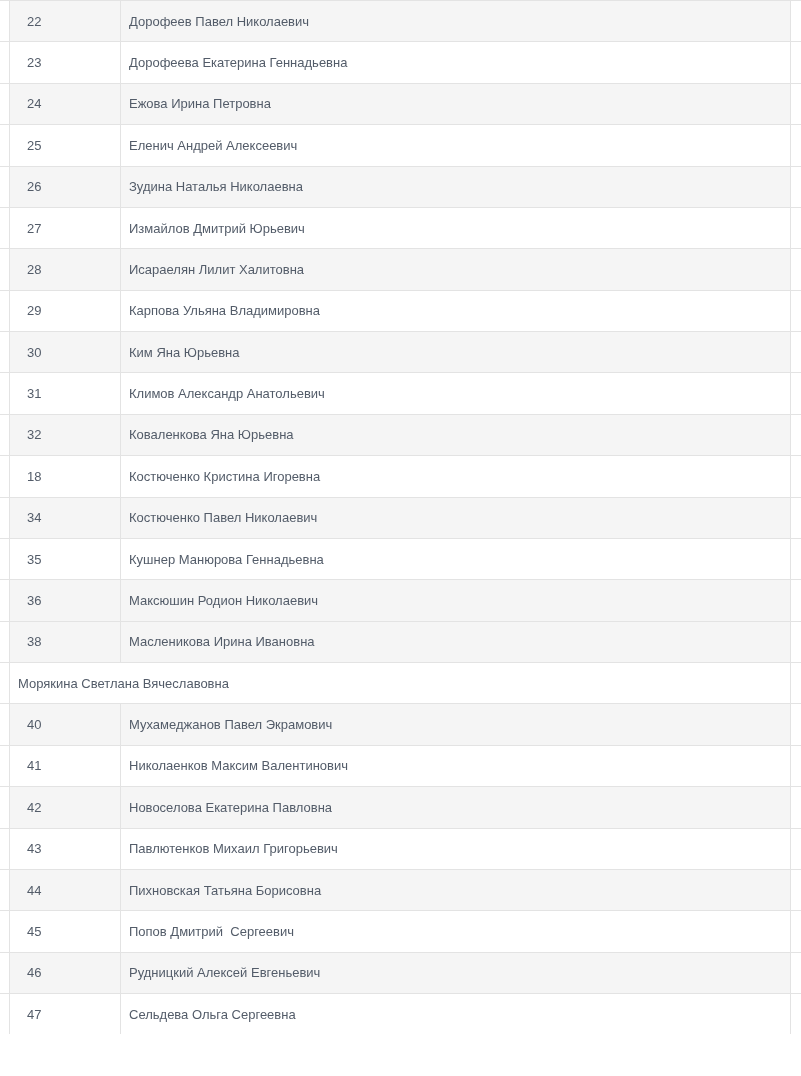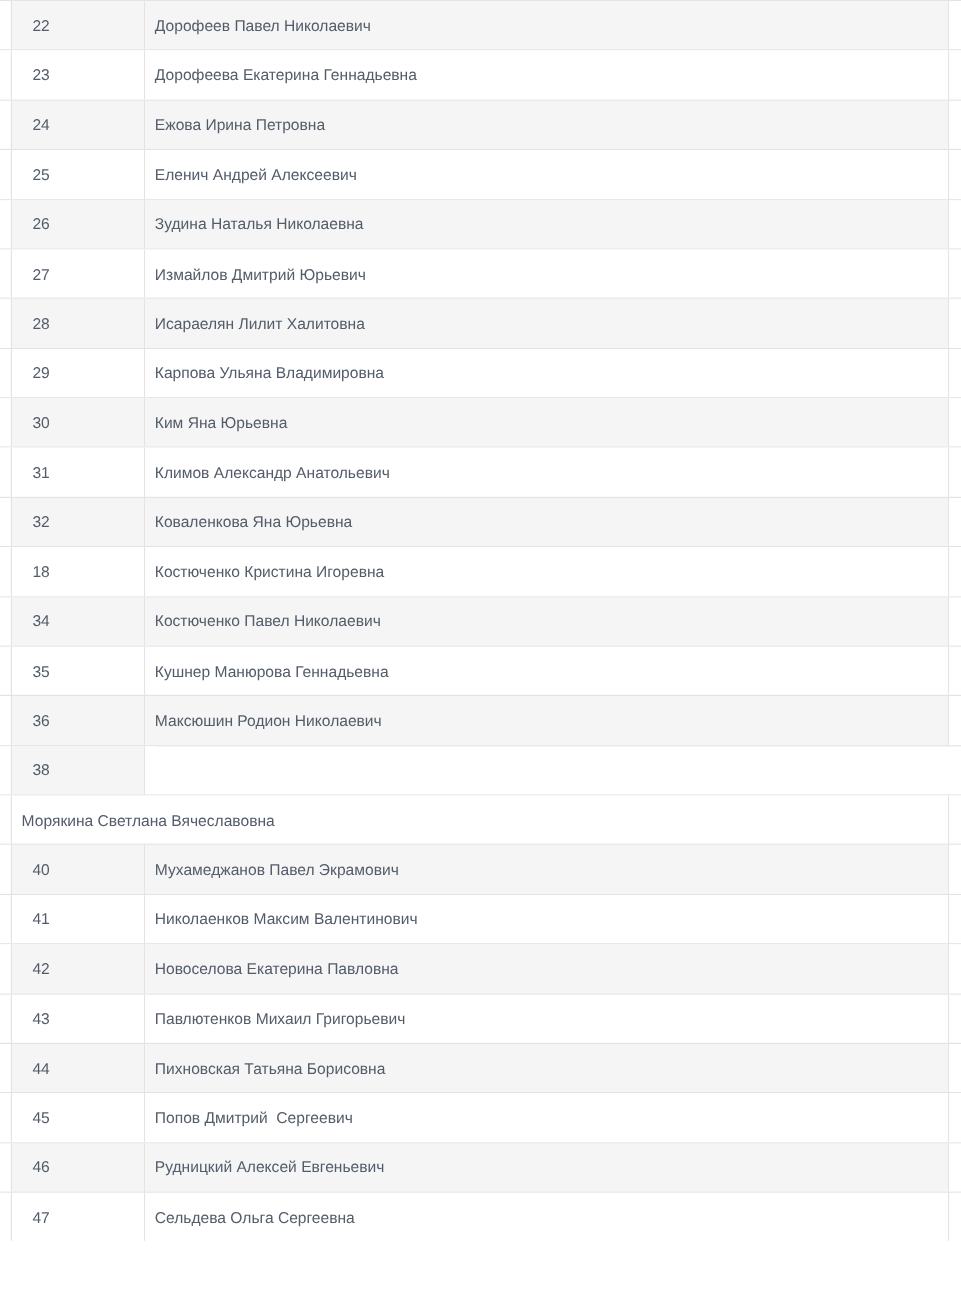--- a/index.html
+++ b/index.html
@@ -157,20 +157,21 @@
   </div>
       <div class="row striped">
     <div class="cell frag-left"></div>
     <div class="cell num">36</div>
     <div class="cell name">Максюшин Родион Николаевич</div>
     <div class="cell frag-right"></div>
   </div>
       <div class="row striped">
     <div class="cell frag-left"></div>
     <div class="cell num">38</div>
+    <div class="cell name">Масленикова Ирина Ивановна</div>
     <div class="cell frag-right"></div>
   </div>
       <div class="row">
     <div class="cell frag-left"></div>
     <div class="cell name">Морякина Светлана Вячеславовна</div>
     <div class="cell frag-right"></div>
   </div>
       <div class="row striped">
     <div class="cell frag-left"></div>
     <div class="cell num">40</div>

